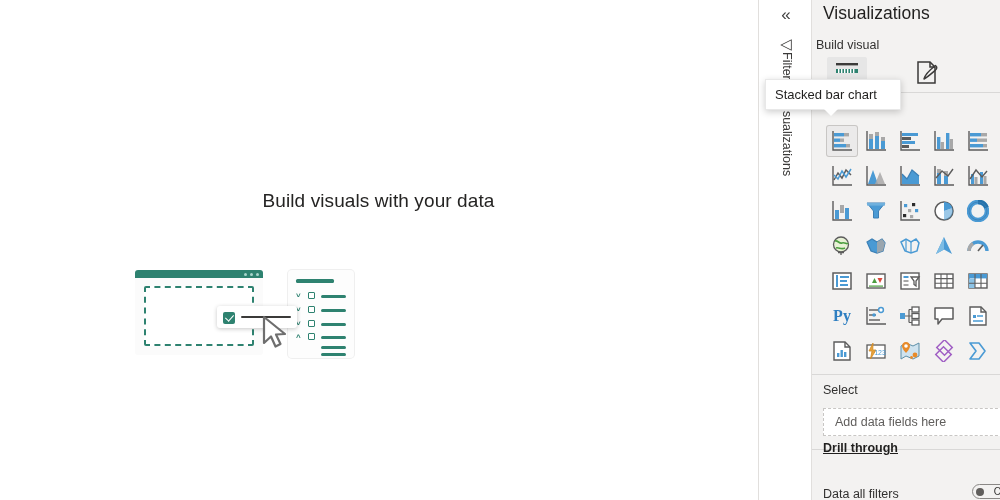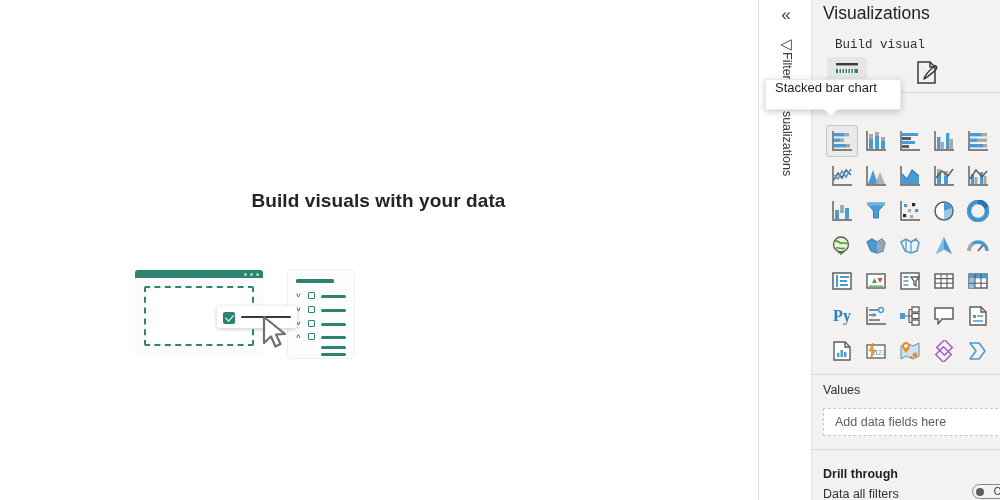--- a/index.html
+++ b/index.html
@@ -15,21 +15,21 @@
   .canvas {
     position: absolute; left: 0; top: 0;
     width: 757px; height: 500px;
     background: #ffffff;
   }
   .empty-state {
     position: absolute; left: 0; top: 190px; width: 757px;
     text-align: center;
   }
   .es-title {
-    font-size: 19px; font-weight: bold; color: #252423;
+    font-size: 19px; font-weight: normal; color: #252423;
     letter-spacing: .1px;
   }
   .es-sub {
     margin-top: 12px; font-size: 14.5px; color: #323130;
   }
   .es-sub b { font-weight: bold; color: #201f1e; }
 
   
   .illo { position: absolute; left: 133px; top: 267px; width: 230px; height: 98px; }
   .illo-window {
@@ -104,22 +104,22 @@
   
   .viz {
     position: absolute; left: 811px; top: 0; width: 189px; height: 500px;
     background: #f3f2f1; border-left: 1px solid #e1dfdd;
   }
   .viz-title {
     position: absolute; left: 11px; top: 3px;
     font-size: 17.5px; color: #201f1e; font-weight: normal;
   }
   .viz-subtitle {
-    position: absolute; left: 23px; top: 38px;
-    font-size: 12.5px; color: #323130; font-family: Liberation Mono, monospace;
+    position: absolute; left: 4px; top: 38px;
+    font-size: 12.5px; color: #323130;
   }
 
   .pane-tabs { position: absolute; left: 8px; top: 57px; height: 30px; }
   .pane-tab {
     position: absolute; top: 0; width: 40px; height: 26px;
     cursor: pointer; border-radius: 2px;
   }
   .pane-tab.sel { background: #e6e6e6; }
   .pane-tab svg { position: absolute; left: 8px; top: 4px; }
 
@@ -173,21 +173,21 @@
     width: 8px; height: 8px; border-radius: 50%; background: #605e5c; margin-left: 3px;
   }
   .toggle .tlabel { font-size: 10px; color: #323130; margin-left: 10px; }
 
   
   .tooltip {
     position: absolute; left: 765px; top: 79px; width: 136px; height: 31px;
     background: #ffffff; border: 1px solid #e8e8e8;
     box-shadow: 0 2px 7px rgba(0,0,0,.20);
     font-size: 13px; color: #201f1e;
-    display: flex; align-items: flex-start; padding-left: 9px;
+    display: flex; align-items: center; padding-left: 9px;
     z-index: 40;
   }
   .tooltip::after {
     content: ""; position: absolute; left: 58px; bottom: -7px;
     width: 0; height: 0;
     border-left: 7px solid transparent; border-right: 7px solid transparent;
     border-top: 7px solid #ffffff;
   }
 </style>
 </head>
@@ -582,25 +582,25 @@
       </div>
       <div class="vicon">
         <svg width="22" height="22" viewBox="0 0 22 22">
           <path d="M3 3 L12 3 L18 11 L12 19 L3 19 L9 11 Z" fill="none" stroke="#4a9ad4" stroke-width="1.6" stroke-linejoin="round"></path>
         </svg>
       </div>
       <div class="more-dots">·</div>
     </div>
 
     <div class="sect-rule" style="top:374px;"></div>
-    <div class="sect-label" style="top:383px;">Values</div>
+    <div class="sect-label" style="top:383px;">Select</div>
     <div class="dropzone" style="top:408px;">Add data fields here</div>
 
     <div class="sect-rule" style="top:449px;"></div>
-    <div class="sect-label bold" style="top:467px;">Drill through</div>
+    <div class="sect-label bold" style="top:441px;text-decoration:underline;">Drill through</div>
     <div class="sect-label" style="top:487px;">Data all filters</div>
     <div class="toggle" style="left:160px; top:484px;">
       <span class="knob"></span>
       <span class="tlabel">Off</span>
     </div>
   </div>
 
   <div class="tooltip">
     <span>Stacked bar chart</span>
   </div>

